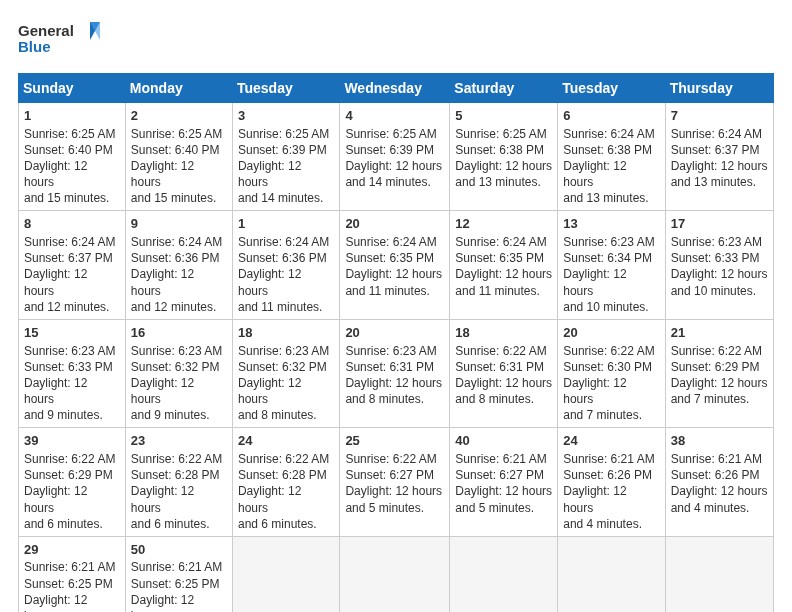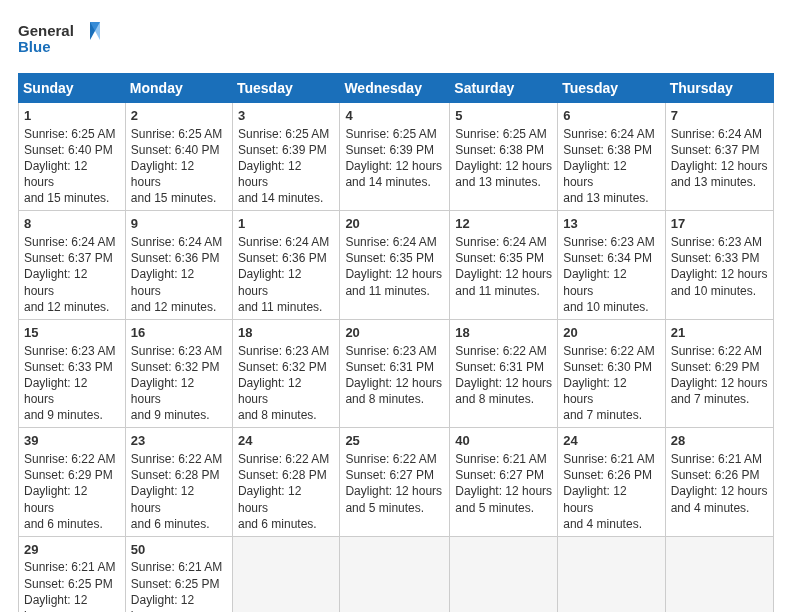--- a/index.html
+++ b/index.html
@@ -221,21 +221,21 @@
           </td>
           <td>
             <span class="day-number">40</span>
             <div class="day-info">Sunrise: 6:21 AM<br>Sunset: 6:27 PM<br>Daylight: 12 hours<br>and 5 minutes.</div>
           </td>
           <td>
             <span class="day-number">24</span>
             <div class="day-info">Sunrise: 6:21 AM<br>Sunset: 6:26 PM<br>Daylight: 12 hours<br>and 4 minutes.</div>
           </td>
           <td>
-            <span class="day-number">28</span>
+            <span class="day-number">38</span>
             <div class="day-info">Sunrise: 6:21 AM<br>Sunset: 6:26 PM<br>Daylight: 12 hours<br>and 4 minutes.</div>
           </td>
         </tr>
         <tr>
           <td>
             <span class="day-number">29</span>
             <div class="day-info">Sunrise: 6:21 AM<br>Sunset: 6:25 PM<br>Daylight: 12 hours<br>and 4 minutes.</div>
           </td>
           <td>
             <span class="day-number">50</span>

